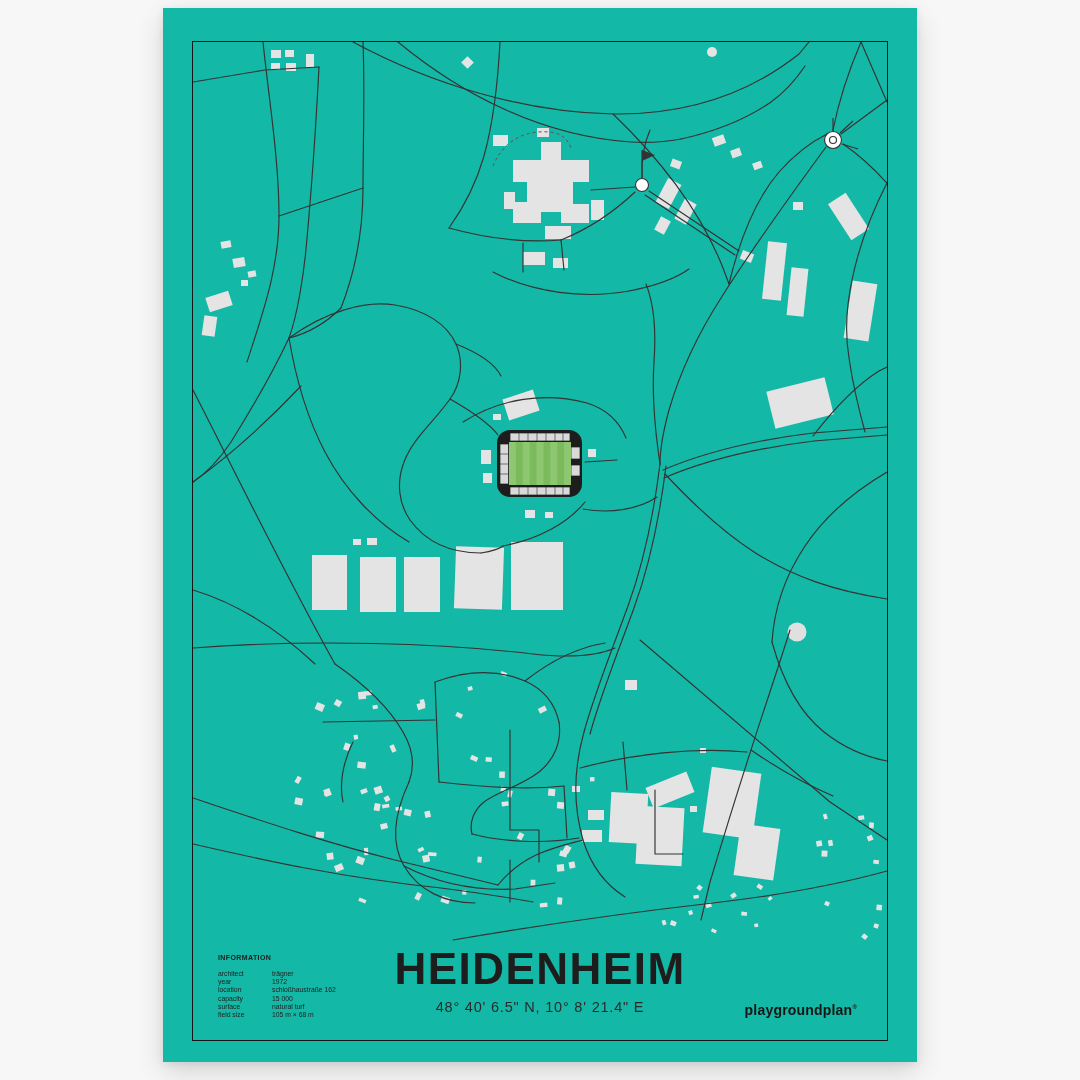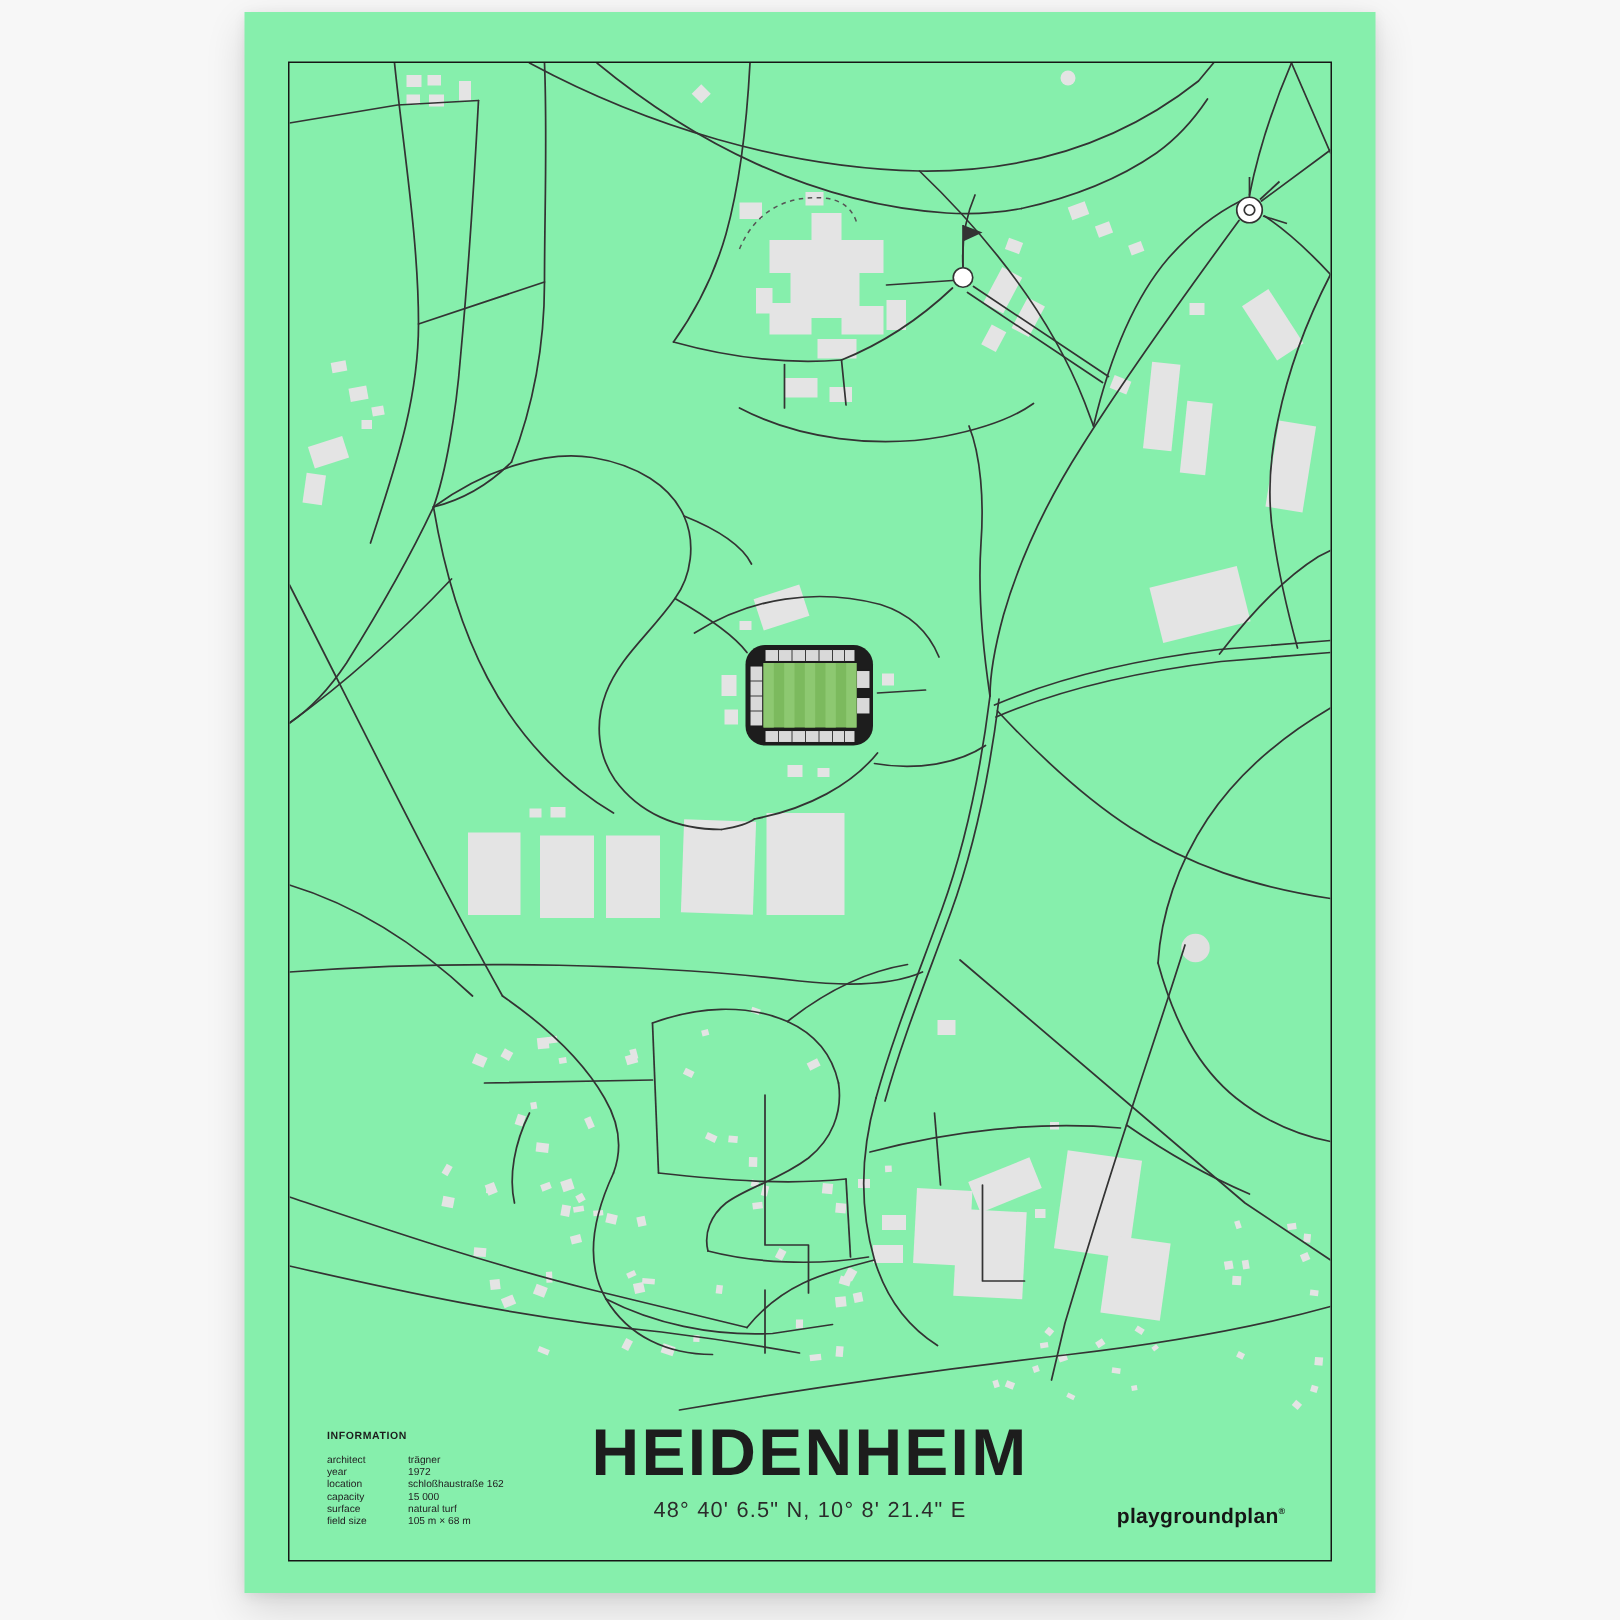--- a/index.html
+++ b/index.html
@@ -4,21 +4,21 @@
 <style>
   html,body{margin:0;padding:0;}
   body{
     width:1080px;height:1080px;position:relative;
     background:#f7f7f7;
     font-family:"Liberation Sans", sans-serif;
     overflow:hidden;
   }
   .poster{
     position:absolute;left:163px;top:8px;width:754px;height:1054px;
-    background:#86efac;
+    background:#14b8a6;
     box-shadow:0 10px 26px rgba(0,0,0,.14), 0 2px 8px rgba(0,0,0,.08);
   }
   .frame{
     position:absolute;left:29px;top:33px;width:694px;height:998px;
     border:1.5px solid #161616;
     overflow:hidden;
   }
   .map-svg{position:absolute;left:0;top:0;}
   
   .info{

